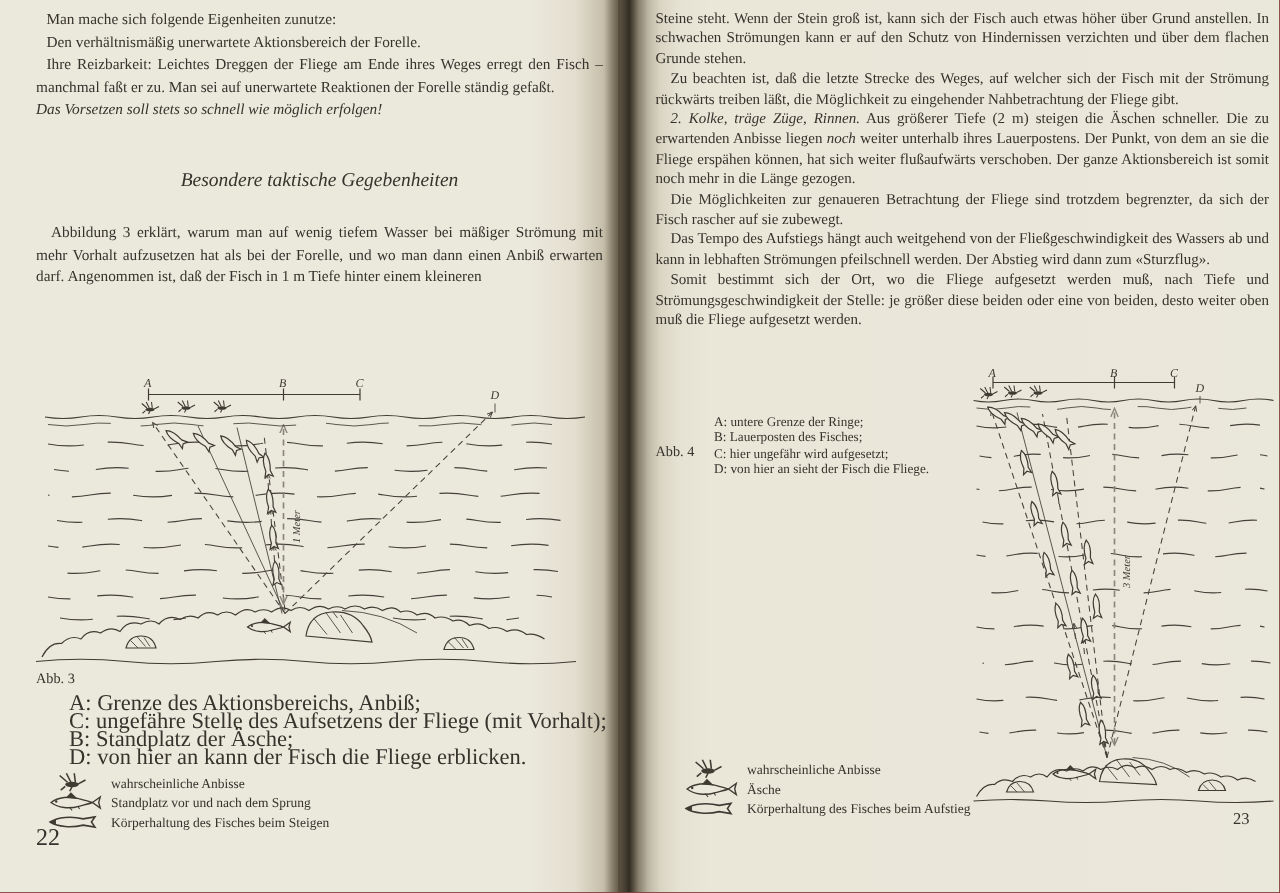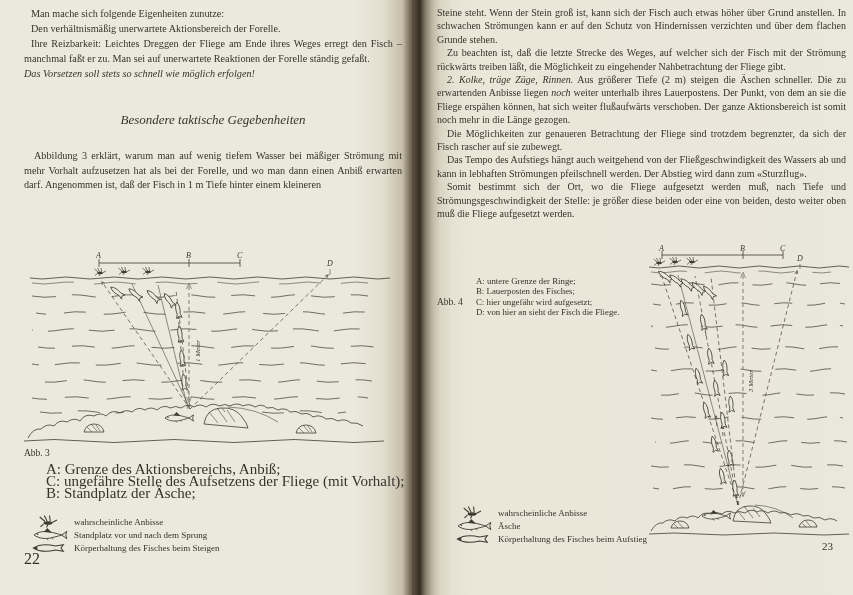--- a/index.html
+++ b/index.html
@@ -181,20 +181,21 @@
         <text class="lbl" x="309" y="16">D</text>
       </g>
     </svg>
 
     <div class="abs fig-caption">Abb. 3</div>
 
     <div class="abs keys-l">
       <p>A: Grenze des Aktionsbereichs, Anbiß;</p>
       <p>C: ungefähre Stelle des Aufsetzens der Fliege (mit Vorhalt);</p>
       <p>B: Standplatz der Äsche;</p>
+      <p>D: von hier an kann der Fisch die Fliege erblicken.</p>
     </div>
 
     <div class="abs legend legend-l">
       <div class="legend-row">
         <svg class="ic" viewBox="0 0 40 14">
             <use href="#fly" transform="translate(18,8) scale(1.5)"></use>
           </svg>
         <span class="lab">wahrscheinliche Anbisse</span>
       </div>
       <div class="legend-row">

